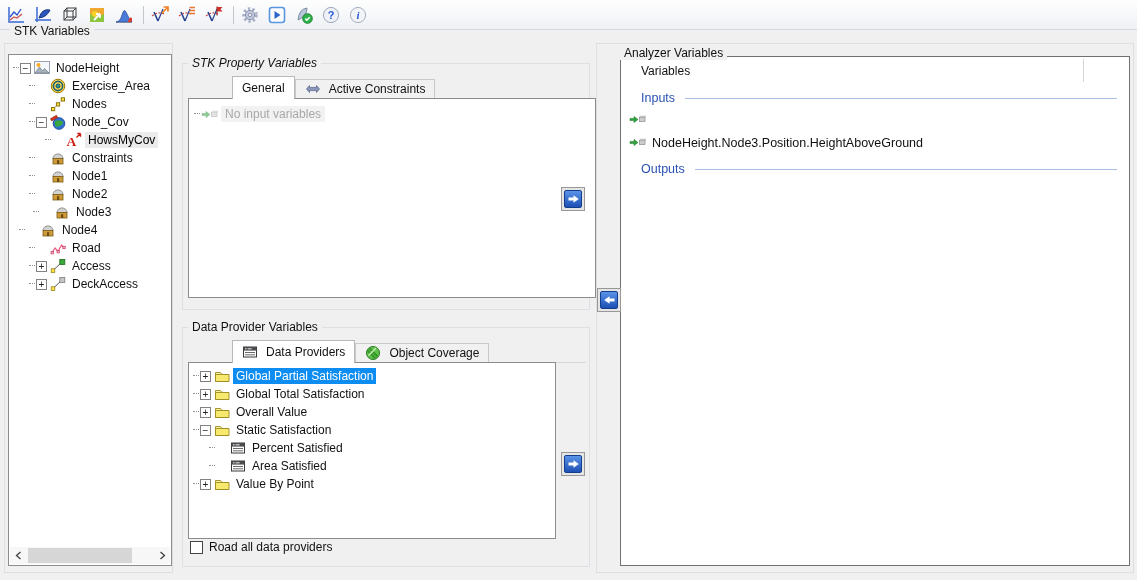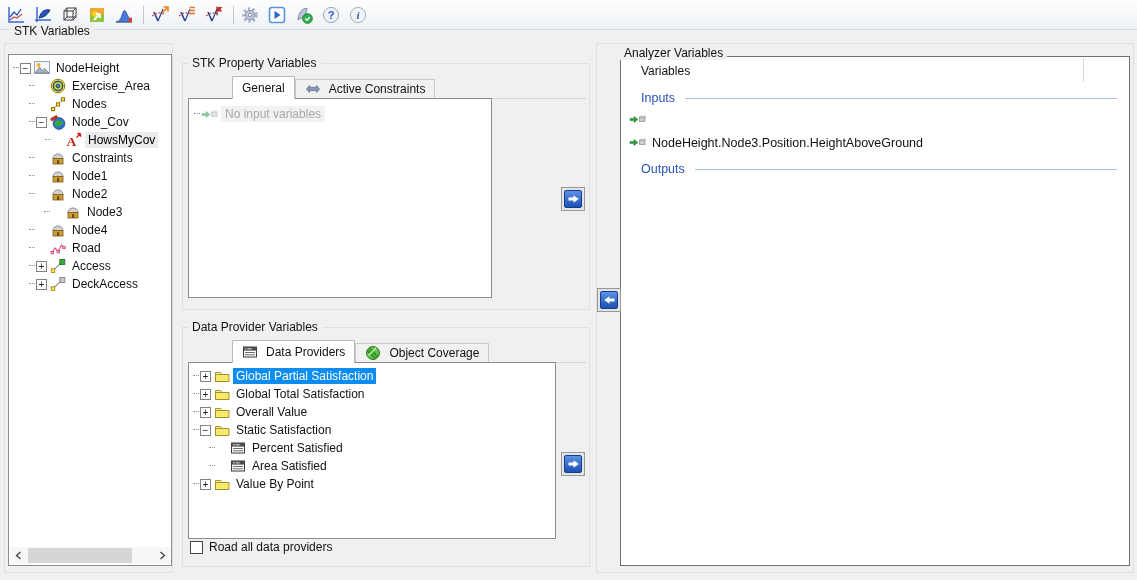--- a/index.html
+++ b/index.html
@@ -285,33 +285,33 @@
           <span class="exp-spacer"></span>
           <span class="icon">
             <svg width="16" height="16" viewBox="0 0 16 16">
               <path d="M3 8.5a5 4.6 0 0 1 10 0z" fill="#d2d2d2" stroke="#7c7c7c" stroke-width="0.8"></path>
               <rect x="3" y="8.5" width="10" height="5.5" fill="#cf9a3a" stroke="#7c5c12" stroke-width="0.8"></rect>
               <rect x="7" y="10.2" width="2.2" height="3.8" fill="#6e4c10"></rect>
             </svg>
           </span>
           <span class="tlabel">Node2</span>
         </div>
-        <div class="trow" style="padding-left:35px">
+        <div class="trow" style="padding-left:24px">
           <span class="dots"></span>
           <span class="exp-spacer"></span>
           <span class="icon">
             <svg width="16" height="16" viewBox="0 0 16 16">
               <path d="M3 8.5a5 4.6 0 0 1 10 0z" fill="#d2d2d2" stroke="#7c7c7c" stroke-width="0.8"></path>
               <rect x="3" y="8.5" width="10" height="5.5" fill="#cf9a3a" stroke="#7c5c12" stroke-width="0.8"></rect>
               <rect x="7" y="10.2" width="2.2" height="3.8" fill="#6e4c10"></rect>
             </svg>
           </span>
           <span class="tlabel">Node3</span>
         </div>
-        <div class="trow" style="padding-left:20px">
+        <div class="trow" style="padding-left:10px">
           <span class="dots"></span>
           <span class="exp-spacer"></span>
           <span class="icon">
             <svg width="16" height="16" viewBox="0 0 16 16">
               <path d="M3 8.5a5 4.6 0 0 1 10 0z" fill="#d2d2d2" stroke="#7c7c7c" stroke-width="0.8"></path>
               <rect x="3" y="8.5" width="10" height="5.5" fill="#cf9a3a" stroke="#7c5c12" stroke-width="0.8"></rect>
               <rect x="7" y="10.2" width="2.2" height="3.8" fill="#6e4c10"></rect>
             </svg>
           </span>
           <span class="tlabel">Node4</span>
@@ -363,36 +363,36 @@
       <span class="sthumb"></span>
       <span class="sbtn right">
           <svg width="8" height="9" viewBox="0 0 8 9">
             <path d="M2.5 1 6.5 4.5 2.5 8" stroke="#404040" stroke-width="1.3" fill="none"></path>
           </svg>
         </span>
     </div>
   </div>
 
   <div class="groupbox" style="left:182px;top:63px;width:406px;height:245px;"></div>
-  <span class="group-label" style="left:188px;top:56px;">STK Property Variables</span>
+  <span class="group-label" style="left:188px;top:56px;font-style:italic;">STK Property Variables</span>
   <div class="tabline" style="left:188px;top:98px;width:398px;"></div>
   <div class="tabs" id="prop-tabs" style="left:188px;top:76px;">
       <div class="tab active">
         <span>General</span>
       </div>
       <div class="tab">
         <span class="icon">
           <svg width="16" height="12" viewBox="0 0 16 12">
             <path d="M4.5 2.5 1.5 6l3 3.5V7.6h7v1.9l3-3.5-3-3.5v1.9h-7z" fill="#8a97b8" stroke="#5f6c92" stroke-width="0.8"></path>
           </svg>
         </span>
         <span>Active Constraints</span>
       </div>
     </div>
-  <div class="pane" style="left:188px;top:98px;width:304px;height:200px;">
+  <div class="pane" style="left:188px;top:98px;width:408px;height:200px;">
     <div class="empty-row">
       <span class="dots"></span>
       <span class="icon" id="empty-icon">
           <svg width="17" height="11" viewBox="0 0 17 11">
             <path d="M1 4.4h4V2.4l4 3.1-4 3.1V6.6H1z" fill="#2ba33c" stroke="#1c7028" stroke-width="0.5"></path>
             <rect x="10.5" y="3.2" width="5.5" height="4.2" fill="#cdcdcd" stroke="#8a8a8a" stroke-width="0.7"></rect>
             <path d="M10.5 3.2l1.2-1.1h5.3L16 3.2z" fill="#e4e4e4" stroke="#8a8a8a" stroke-width="0.4"></path>
           </svg>
         </span>
       <span class="empty-label">No input variables</span>

